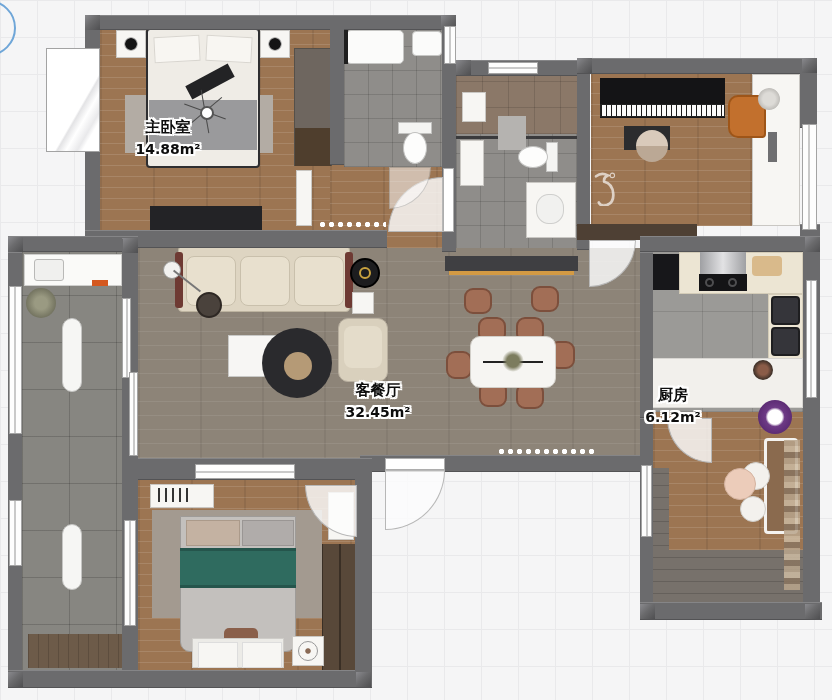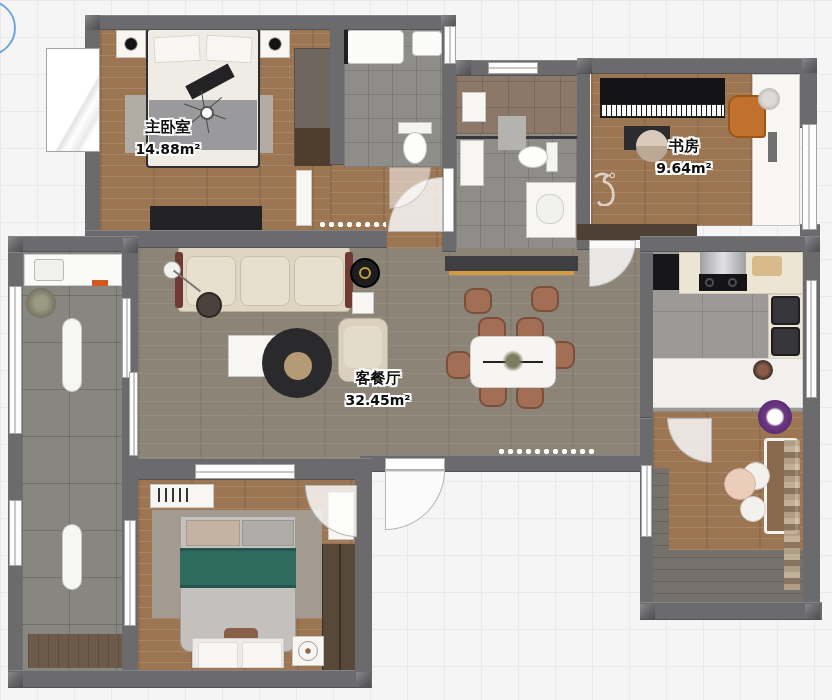--- a/index.html
+++ b/index.html
@@ -260,27 +260,27 @@
   <div class="abs door z4" style="left:589px;top:240px;width:47px;height:47px;border-radius:0 0 100% 0;"></div>
   <div class="abs door z4" style="left:667px;top:418px;width:45px;height:45px;border-radius:0 0 0 100%;"></div>
   <div class="abs door z4" style="left:305px;top:485px;width:52px;height:52px;border-radius:0 0 0 100%;"></div>
   <div class="abs leaf z4" style="left:385px;top:458px;width:60px;height:12px;"></div>
   <div class="abs door z4" style="left:385px;top:470px;width:60px;height:60px;border-radius:0 0 100% 0;"></div>
 
   <div class="room-label" style="left:168px;top:138px;">
     <div>主卧室</div>
     <div class="area">14.88m²</div>
   </div>
-  <div class="room-label" style="left:684px;top:157px;">
-    <div>书房</div>
-    <div class="area">9.64m²</div>
-  </div>
-  <div class="room-label" style="left:378px;top:389px;">
+  <div class="room-label" style="left:378px;top:401px;">
     <div>客餐厅</div>
     <div class="area">32.45m²</div>
+  </div>
+  <div class="room-label" style="left:673px;top:406px;">
+    <div>厨房</div>
+    <div class="area">6.12m²</div>
   </div>
 
   <div class="watermark">
     <span style="display:inline-block;width:36px;height:36px;">
       <svg viewBox="0 0 40 40" width="36" height="36">
         <path d="M9 7 q6 -5 13 -1 q-5 2 -4 7 q9 2 10 13 q1 10 -7 13 q-7 2 -9 -3" fill="none" stroke="rgba(255,255,255,0.66)" stroke-width="3" stroke-linecap="round"></path>
         <circle cx="27" cy="6" r="2.5" fill="none" stroke="rgba(255,255,255,0.66)" stroke-width="1.2"></circle>
       </svg>
     </span>
   </div>

